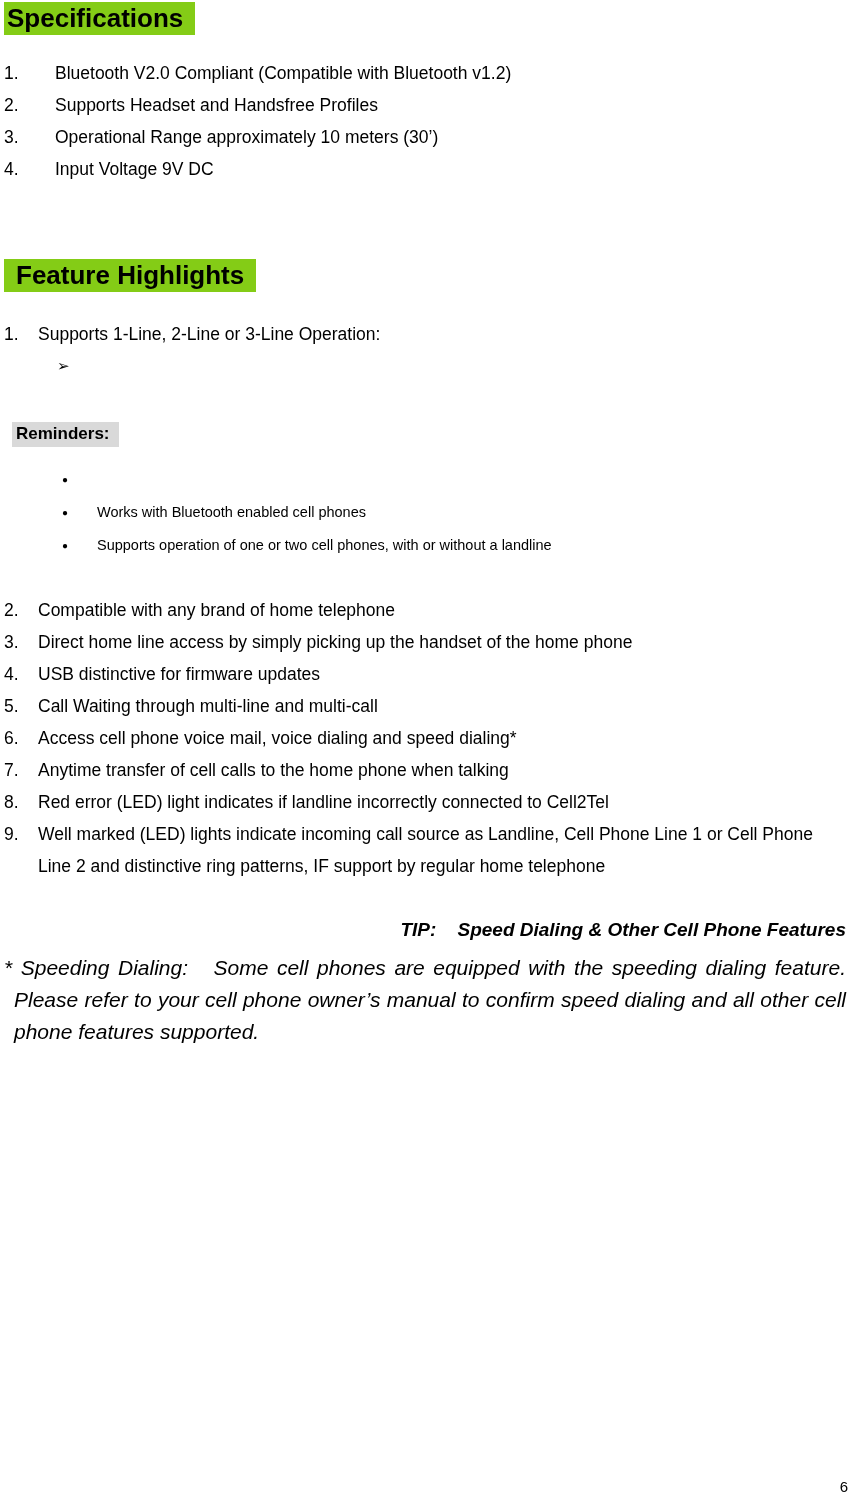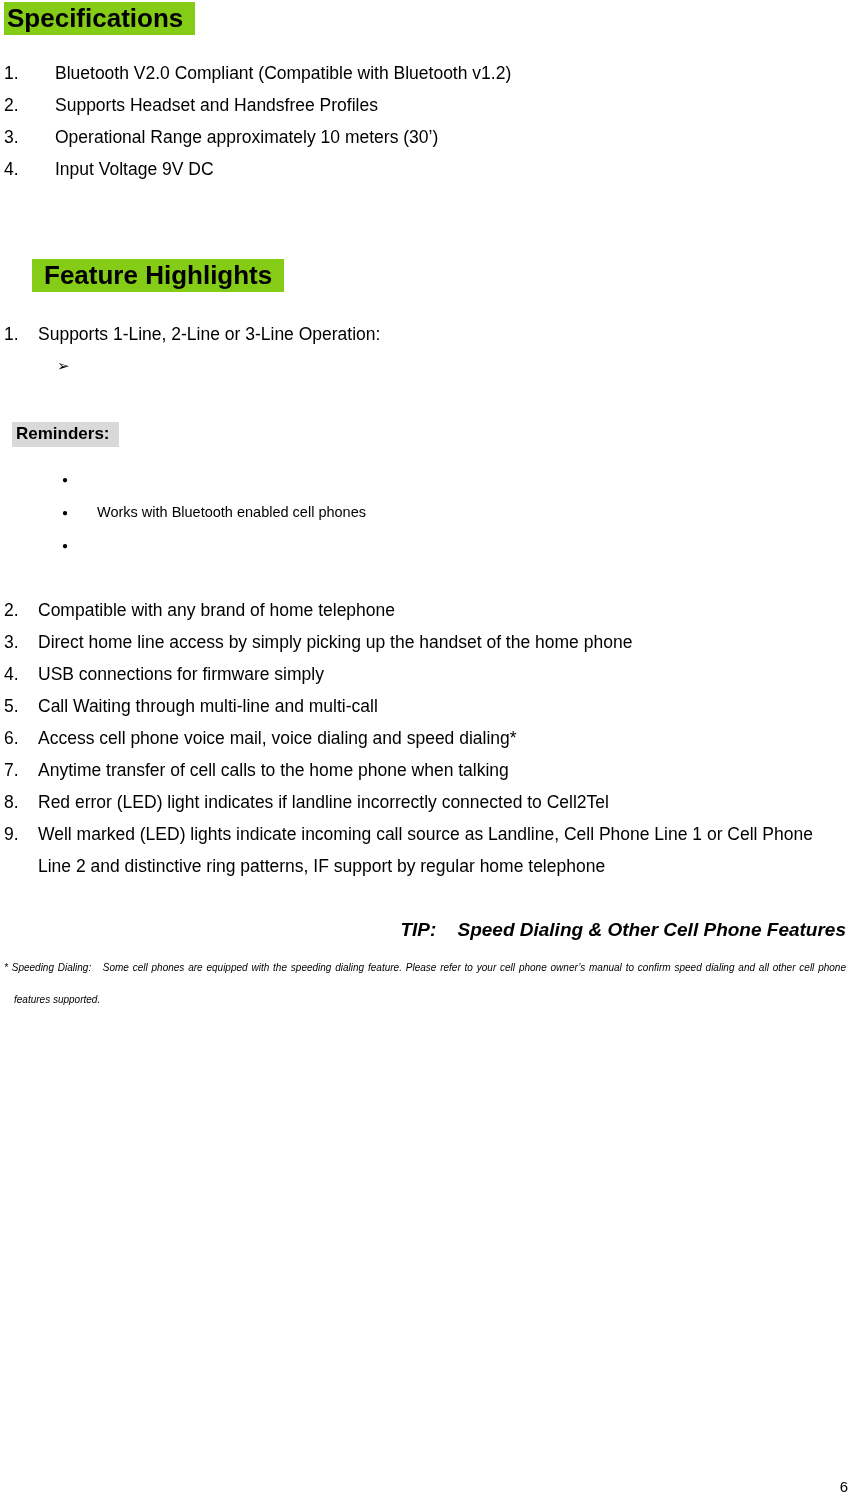--- a/index.html
+++ b/index.html
@@ -18,21 +18,21 @@
   .section-heading {
     margin: 0;
     display: inline-block;
     font-size: 26px;
     font-weight: bold;
     line-height: 30px;
     background: #84cc16;
     padding: 1px 12px 2px 3px;
   }
   .section-heading.fh { padding-left: 12px; }
-  .fh-wrap { margin-top: 74px; margin-left: 28px; }
+  .fh-wrap { margin-top: 74px; }
 
   .olist { margin-top: 22px; }
   .li {
     display: flex;
     font-size: 17.5px;
     line-height: 32px;
   }
   .li .num { flex: 0 0 51px; }
   .feat { margin-top: 26px; }
   .feat .li .num { flex: 0 0 34px; }
@@ -72,21 +72,21 @@
     margin: 0;
     font-size: 19px;
     font-weight: bold;
     font-style: italic;
     line-height: 28px;
     white-space: pre-wrap;
     text-align: right;
   }
   .tip-body {
     margin: 8px 0 0 0;
-    font-size: 10px;
+    font-size: 21px;
     font-style: italic;
     line-height: 32px;
     text-align: justify;
     padding-left: 10px;
     text-indent: -10px;
     white-space: pre-wrap;
   }
 
   .page-number {
     position: absolute;
@@ -140,36 +140,37 @@
         <div class="rem-list">
           <div class="rem-li">
             <span class="bullet">●</span>
           </div>
           <div class="rem-li">
             <span class="bullet">●</span>
             <span class="rtxt">Works with Bluetooth enabled cell phones</span>
           </div>
           <div class="rem-li">
             <span class="bullet">●</span>
+            <span class="rtxt">Supports operation of one or two cell phones, with or without a landline</span>
           </div>
         </div>
       </div>
 
       <div class="rest">
         <div class="li">
           <span class="num">2.</span>
           <span class="txt">Compatible with any brand of home telephone</span>
         </div>
         <div class="li">
           <span class="num">3.</span>
           <span class="txt">Direct home line access by simply picking up the handset of the home phone</span>
         </div>
         <div class="li">
           <span class="num">4.</span>
-          <span class="txt">USB connections for firmware simply</span>
+          <span class="txt">USB distinctive for firmware updates</span>
         </div>
         <div class="li">
           <span class="num">5.</span>
           <span class="txt">Call Waiting through multi-line and multi-call</span>
         </div>
         <div class="li">
           <span class="num">6.</span>
           <span class="txt">Access cell phone voice mail, voice dialing and speed dialing*</span>
         </div>
         <div class="li">

